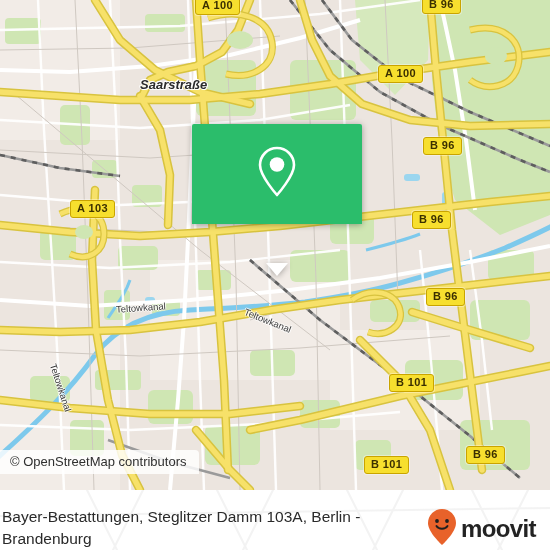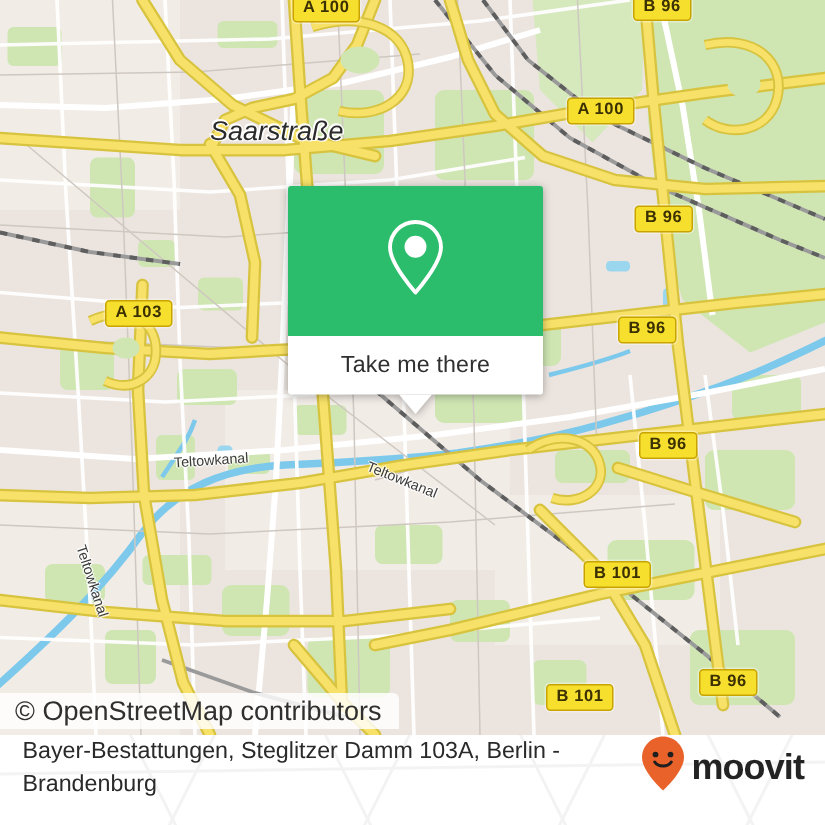--- a/index.html
+++ b/index.html
@@ -16,22 +16,22 @@
 
   .maplabel{
     position:absolute;
     font-family:"Liberation Sans", sans-serif;
     color:#2b2b2b;
     white-space:nowrap;
     pointer-events:none;
   }
   .street-label{
     font-style:italic;
-    font-size:18px;
-    font-weight:400;
+    font-size:13px;
+    font-weight:700;
     text-shadow:
       1px 0 0 rgba(255,255,255,.9),-1px 0 0 rgba(255,255,255,.9),
       0 1px 0 rgba(255,255,255,.9),0 -1px 0 rgba(255,255,255,.9),
       1px 1px 0 rgba(255,255,255,.9),-1px -1px 0 rgba(255,255,255,.9);
   }
   .water-label{
     font-size:9.5px;font-style:normal;color:#3a3a3a;
     text-shadow:
       1px 0 0 rgba(255,255,255,.85),-1px 0 0 rgba(255,255,255,.85),
       0 1px 0 rgba(255,255,255,.85),0 -1px 0 rgba(255,255,255,.85);
@@ -47,24 +47,24 @@
     font-weight:bold;
     letter-spacing:.4px;
     padding:1px 6px 2px 6px;
     line-height:13px;
     box-shadow:0 0 0 1px rgba(255,255,255,.35);
     white-space:nowrap;
   }
 
   
   #attribution{
-    position:absolute;left:0;bottom:4px;
+    position:absolute;left:0;bottom:16px;
     background:rgba(255,255,255,.82);
     border-top-right-radius:4px;
-    font-size:18px;
+    font-size:13px;
     color:#2f2f2f;
     padding:5px 12px 5px 10px;
     line-height:14px;
   }
 
   
   #card{
     position:absolute;left:192px;top:124px;width:170px;
     filter:drop-shadow(0 1px 3px rgba(0,0,0,.33));
   }
@@ -88,22 +88,22 @@
   }
 
   
   #footer{
     position:absolute;left:0;top:490px;width:550px;height:60px;
     background:#ffffff;overflow:hidden;
   }
   #footer-watermark{position:absolute;left:0;top:-4px;opacity:.10;}
   #footer-inner{
     position:relative;height:100%;
-    display:flex;align-items:flex-start;justify-content:space-between;
-    padding:0 14px 0 15px;box-sizing:border-box;
+    display:flex;align-items:flex-end;justify-content:space-between;
+    padding:0 14px 0 2px;box-sizing:border-box;
   }
   #footer-title{
     font-size:15.5px;color:#2a2a2a;line-height:22px;
     max-width:378px;
   }
   #brand{display:flex;align-items:center;gap:4px;flex:none;}
   #brand-word{
     font-size:24px;font-weight:bold;color:#232323;letter-spacing:-.6px;
     line-height:30px;
   }
@@ -307,23 +307,20 @@
   </div>
 
   <div id="card">
     <div id="card-head">
       <span>
         <svg width="44" height="56" viewBox="0 0 44 56" aria-hidden="true">
           <path d="M22 4 C12.6 4 5 11.6 5 21 C5 32 22 51 22 51 C22 51 39 32 39 21 C39 11.6 31.4 4 22 4 Z" fill="none" stroke="#ffffff" stroke-width="2.6" stroke-linejoin="round"></path>
           <circle cx="22" cy="20.5" r="7.3" fill="#ffffff"></circle>
         </svg>
       </span>
-    </div>
-    <div id="card-foot">
-      <span id="card-foot-label">Take me there</span>
     </div>
     <div id="card-tail"></div>
   </div>
 
   <div id="footer">
     <svg id="footer-watermark" width="550" height="70" viewBox="0 0 550 70">
       <g stroke="#8e8e8e" stroke-width="2" fill="none">
         <path d="M80 -10 L120 70"></path>
           <path d="M150 -10 L110 70"></path>
         <path d="M210 -10 L250 70"></path>

